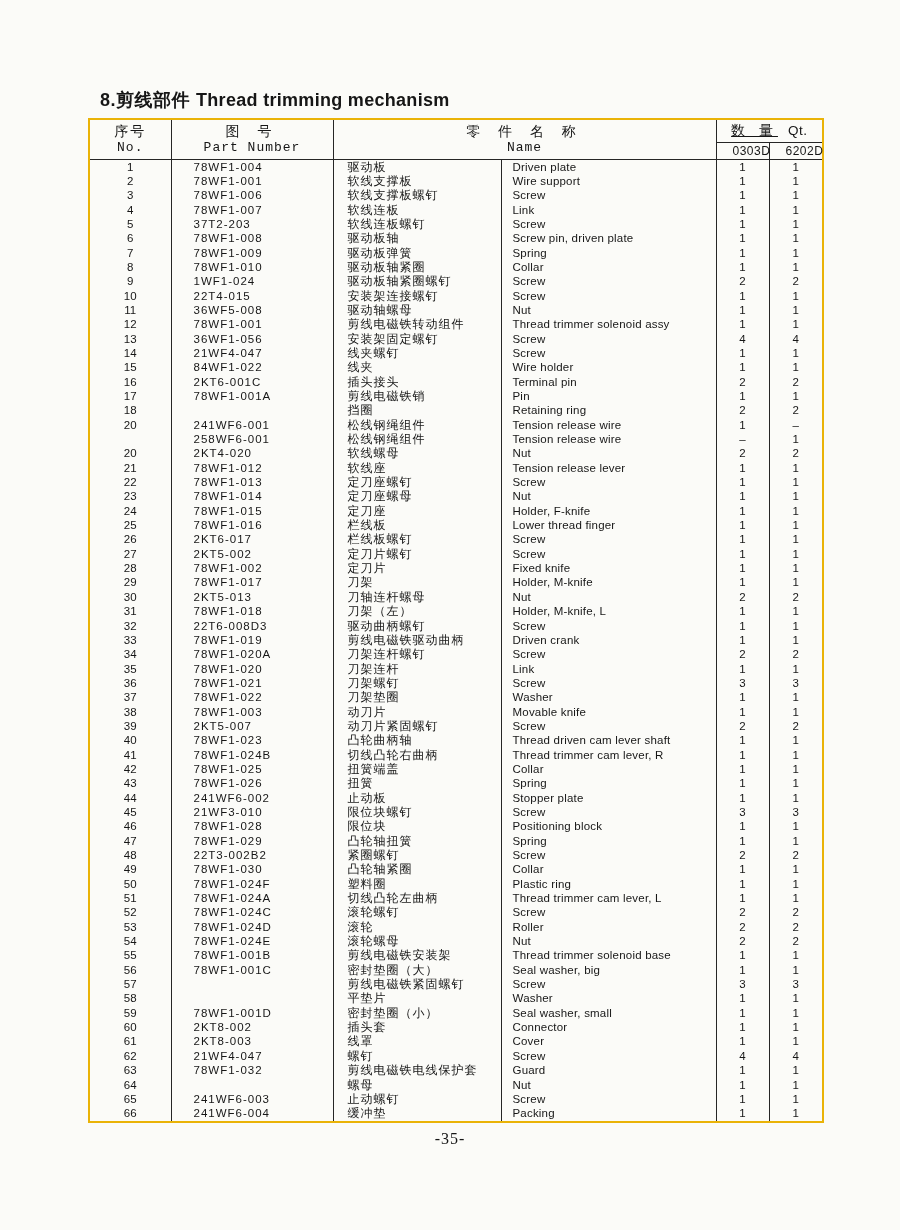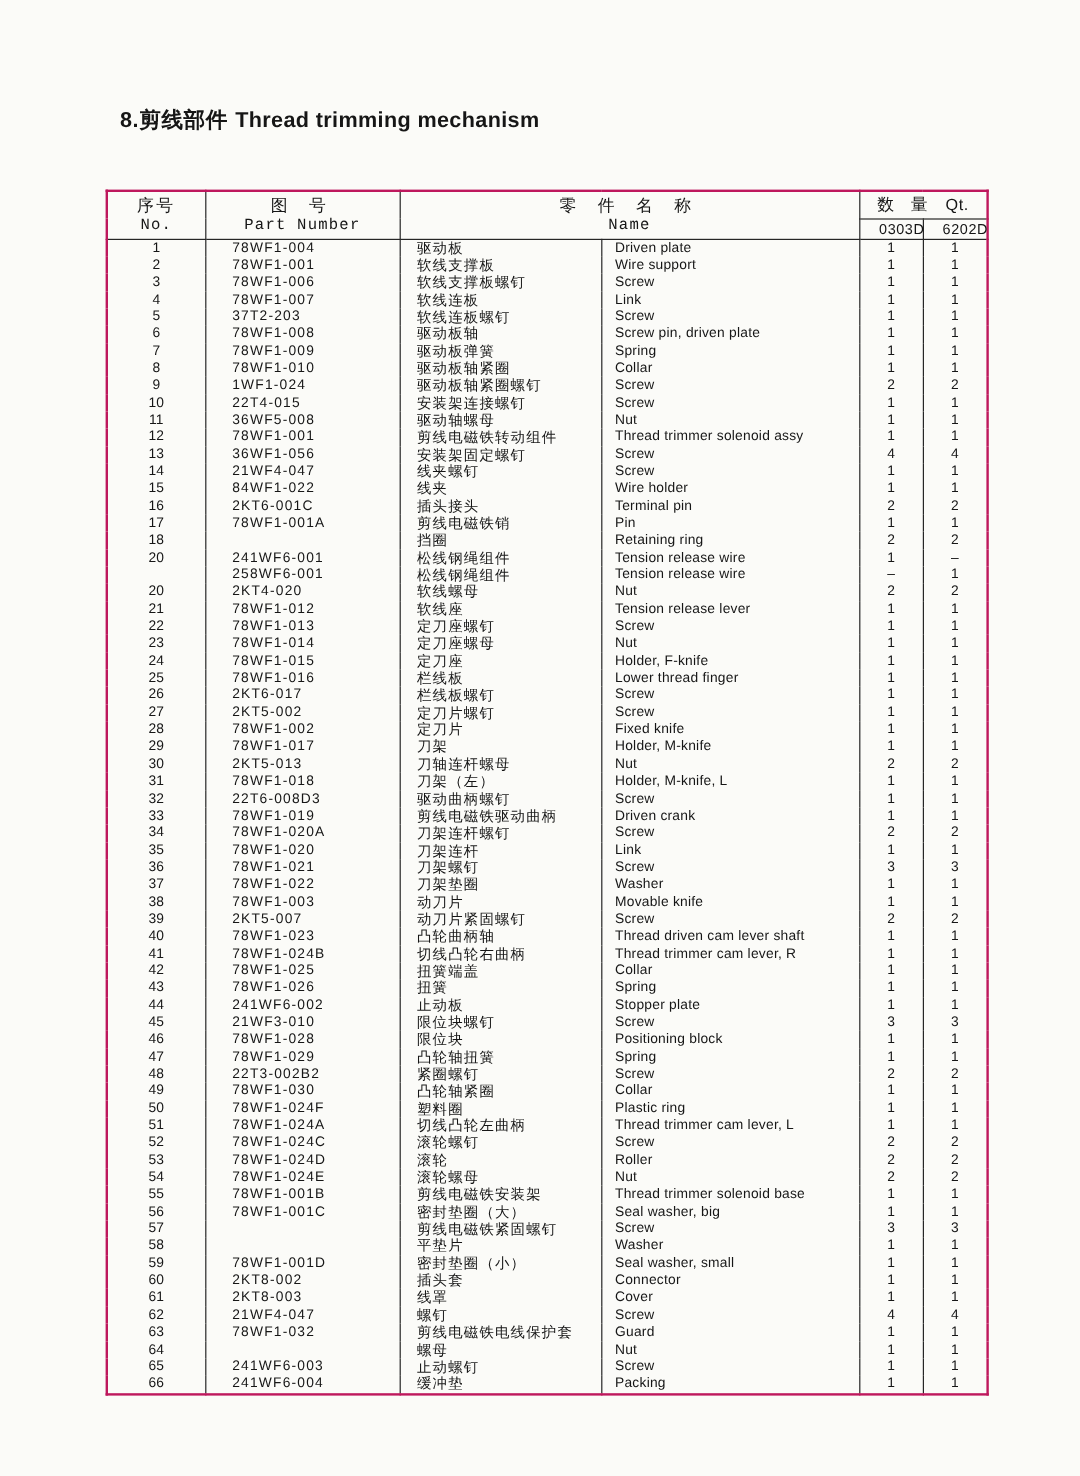--- a/index.html
+++ b/index.html
@@ -16,34 +16,33 @@
   .title {
     position:absolute; left:100px; top:88px;
     font-size:18px; font-weight:bold;
     white-space:nowrap; letter-spacing:0.3px;
   }
   .title .cn { letter-spacing:0.5px; margin-right:6px; }
   table.parts-table {
     position:absolute; left:88px; top:118px;
     width:734px;
     border-collapse:collapse; table-layout:fixed;
-    border:2px solid #be185d;
-    margin-top:40px;
+    border:2px solid #eab308;
   }
   thead th {
     border:1.4px solid #262626;
     font-weight:normal; padding:0; vertical-align:middle;
   }
   thead tr.h1 { height:23px; }
   thead tr.h2 { height:17px; }
   .th-cn { font-size:14px; letter-spacing:7px; display:block; line-height:17px; }
   .th-cn.tight { letter-spacing:2px; }
   .th-en { font-size:13px; letter-spacing:1px; display:block; line-height:15px;font-family:Liberation Mono, monospace; }
   .th-qty { font-size:14px; white-space:nowrap; }
-  .th-qty .cn { letter-spacing:5px; margin-right:10px; }
+  .th-qty .cn { letter-spacing:5px; margin-right:10px;text-decoration:underline; }
   .th-qty .en { letter-spacing:0.5px; font-size:13.5px;text-align:center; }
   .th-sub { font-size:12px; letter-spacing:0.5px;padding-left:16px; }
   tbody td {
     border-left:1.4px solid #262626; border-right:1.4px solid #262626;
     border-top:none; border-bottom:none;
     height:14.34px; line-height:14.34px;
     font-size:11.5px;
     padding:0; overflow:hidden; white-space:nowrap; vertical-align:middle;
   }
   tbody td:nth-child(1) { text-align:center; }
@@ -632,14 +631,15 @@
           <td>66</td>
           <td>241WF6-004</td>
           <td>缓冲垫</td>
           <td>Packing</td>
           <td>1</td>
           <td>1</td>
         </tr>
       </tbody>
   </table>
 
+  <div class="footer">-35-</div>
 
 </div>
 
 </body></html>

